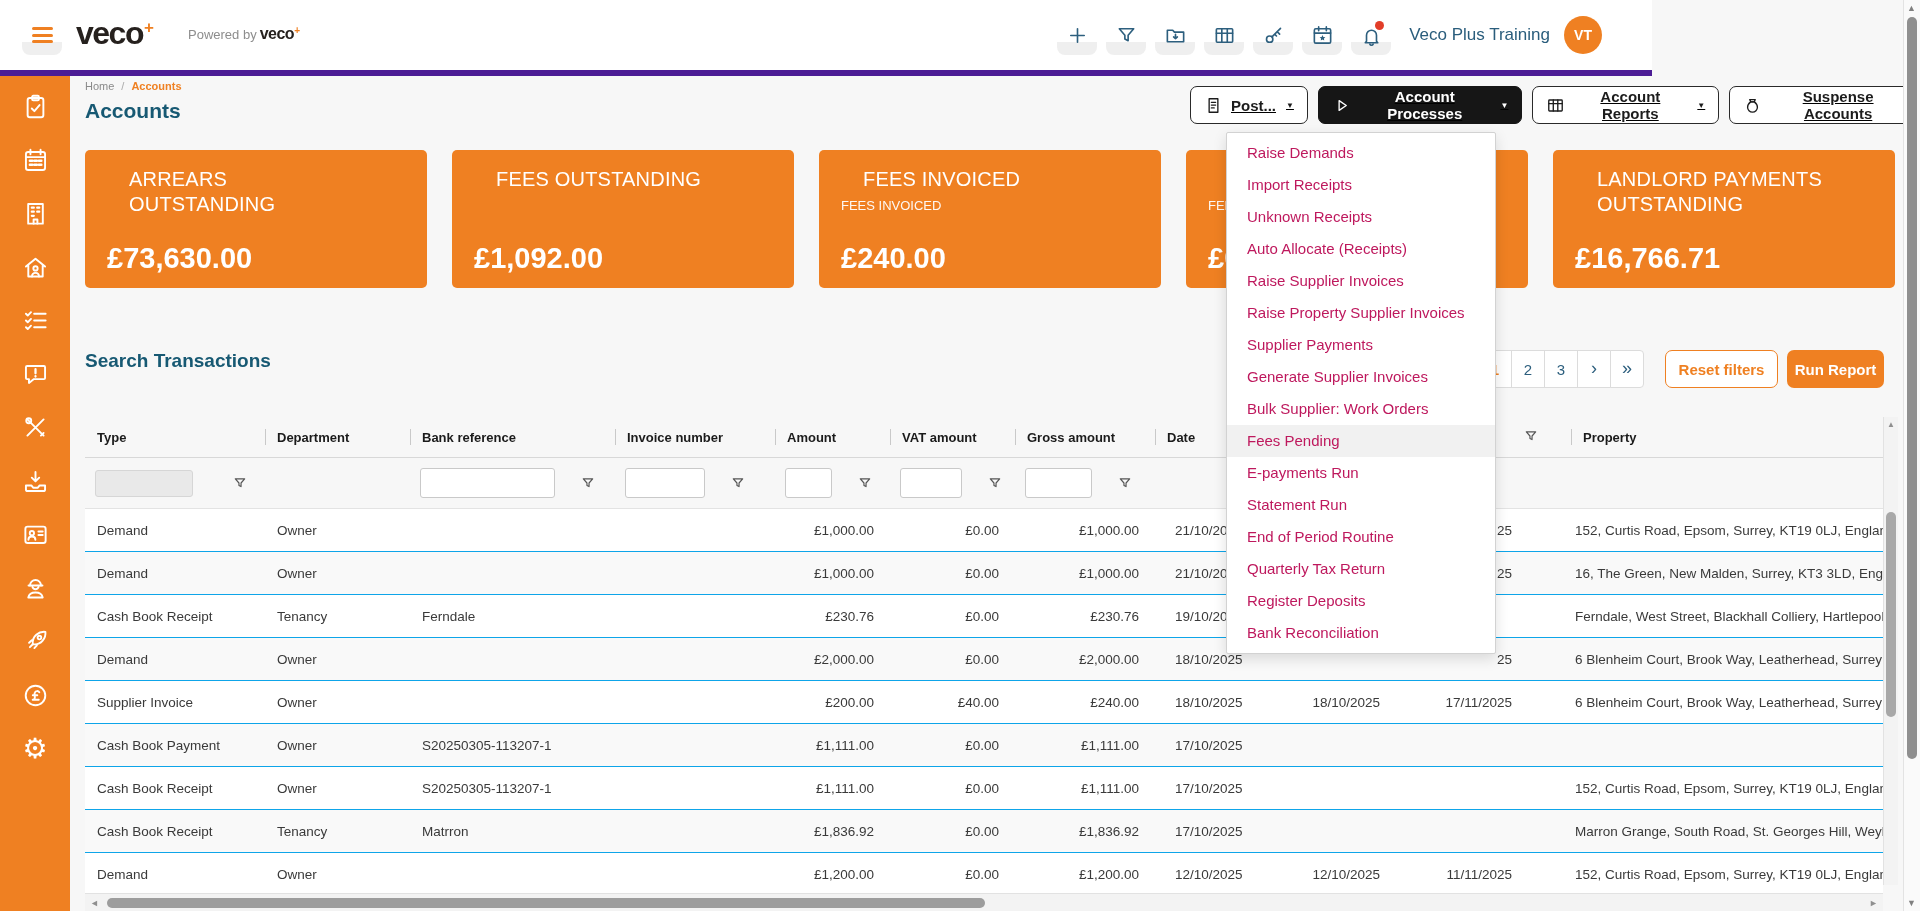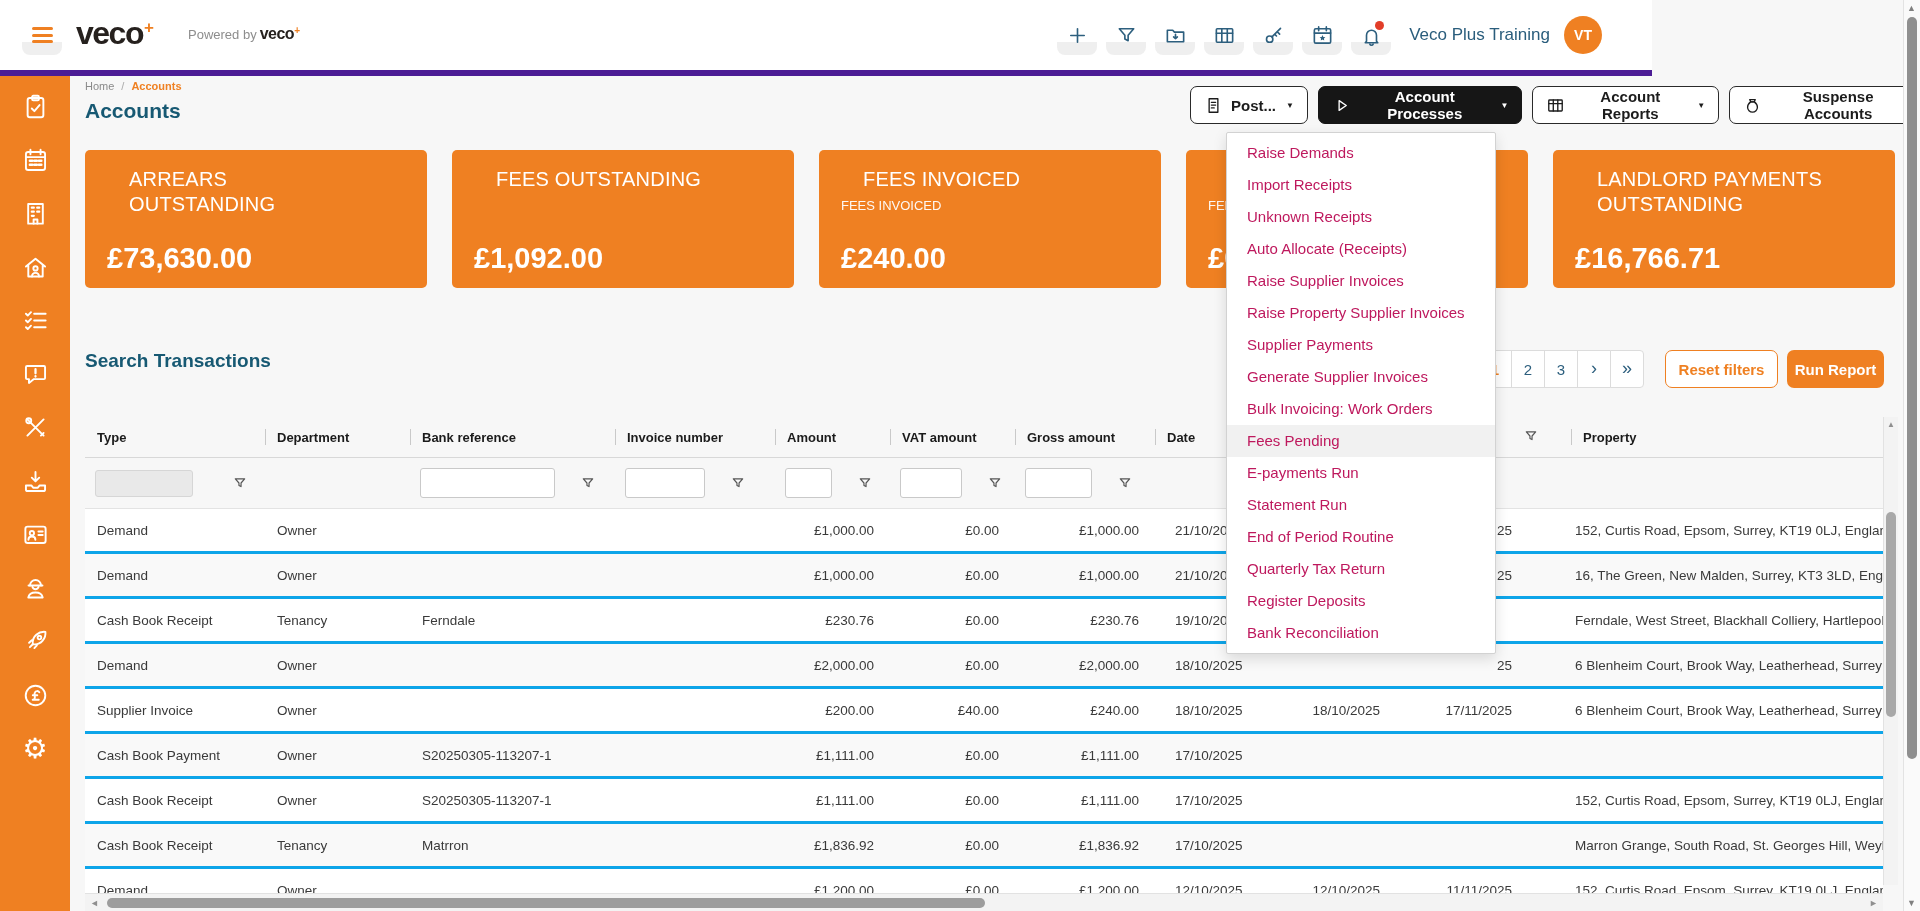--- a/index.html
+++ b/index.html
@@ -29,21 +29,21 @@
   .side-item{width:70px;height:53.5px;display:flex;align-items:center;justify-content:center;color:#fff;cursor:pointer;}
   .side-item svg{width:27px;height:27px;}
   .glyph-icon{font-size:28px;line-height:1;}
   
   .breadcrumb{position:absolute;left:85px;top:80px;font-size:11px;color:#8a8a8a;}
   .bc-home{cursor:pointer;}
   .bc-sep{margin:0 7px;color:#aaa;}
   .bc-cur{color:#ef8022;font-weight:bold;}
   .page-title{position:absolute;left:85px;top:99px;margin:0;font-size:21px;color:#175973;font-weight:bold;}
   
-  .actions{position:absolute;left:1190px;top:86px;display:flex;gap:10px;}
+  .actions{position:absolute;left:1190px;top:86px;display:flex;gap:10px;text-decoration:underline;}
   .abtn{height:38px;display:flex;align-items:center;gap:8px;padding:0 13px;border-radius:7px;border:1.5px solid #2a2a2a;
         background:#fff;color:#1c1c1c;font-weight:bold;font-size:15px;font-family:inherit;cursor:pointer;box-sizing:border-box;}
   .abtn.dark{background:#161616;color:#fff;border-color:#161616;}
   .abtn svg{width:19px;height:19px;}
   .caret{font-size:8px;margin-left:2px;}
   
   .cards{position:absolute;left:85px;top:150px;display:flex;gap:25px;}
   .card{width:342px;height:138px;background:#ef8022;border-radius:5px;color:#fff;padding:17px 22px;
         box-sizing:border-box;position:relative;cursor:pointer;}
   .card-title{font-size:20px;font-weight:normal;letter-spacing:.2px;max-width:240px;line-height:1.25;margin-left:22px;}
@@ -70,21 +70,21 @@
       box-sizing:border-box;padding-left:12px;cursor:pointer;}
   .th.sep::before{content:"";position:absolute;left:0;top:12px;width:1px;height:16px;background:#c9c9c9;}
   .tfilter{height:50px;border-bottom:1px solid #e3e3e3;}
   .fcell{display:flex;align-items:center;box-sizing:border-box;padding-left:10px;}
   .finput{height:30px;border:1px solid #c9c9c9;border-radius:3px;background:#fff;box-sizing:border-box;
           font-family:inherit;padding:0 6px;font-size:13px;}
   .finput.gray{background:#e9e9e9;border-color:#d6d6d6;height:27px;}
   .ffunnel{margin-left:26px;color:#555;display:flex;cursor:pointer;}
   .ffunnel.wide{margin-left:40px;}
   .ffunnel svg{width:14px;height:14px;}
-  .tbody .trow{height:42px;background:#fff;border-bottom:3px solid #0ea5e9;cursor:pointer;}
+  .tbody .trow{height:42px;background:#fff;border-bottom:1px solid #0ea5e9;cursor:pointer;}
   .tbody .trow:nth-child(even){background:#f9f9f9;}
   .td{display:flex;align-items:center;font-size:13.5px;color:#3a3a3a;box-sizing:border-box;padding-left:12px;
       white-space:nowrap;overflow:hidden;}
   .td.r{justify-content:flex-end;padding-left:0;padding-right:16px;}
   .td.d2{padding-right:20px;}
   .td.d3{padding-right:28px;}
   .td.dte{padding-left:20px;}
   .td.prop{padding-left:4px;}
   .hidden-col-funnel{position:absolute;left:1524px;top:429px;color:#555;z-index:6;cursor:pointer;}
   .hidden-col-funnel svg{width:14px;height:14px;}
@@ -771,21 +771,21 @@
 
   <div id="menu" class="process-menu">
       <div class="mi">Raise Demands</div>
       <div class="mi">Import Receipts</div>
       <div class="mi">Unknown Receipts</div>
       <div class="mi">Auto Allocate (Receipts)</div>
       <div class="mi">Raise Supplier Invoices</div>
       <div class="mi">Raise Property Supplier Invoices</div>
       <div class="mi">Supplier Payments</div>
       <div class="mi">Generate Supplier Invoices</div>
-      <div class="mi">Bulk Invoicing: Work Orders</div>
+      <div class="mi">Bulk Supplier: Work Orders</div>
       <div class="mi hl">Fees Pending</div>
       <div class="mi">E-payments Run</div>
       <div class="mi">Statement Run</div>
       <div class="mi">End of Period Routine</div>
       <div class="mi">Quarterly Tax Return</div>
       <div class="mi">Register Deposits</div>
       <div class="mi">Bank Reconciliation</div>
     </div>
 </div>
 

